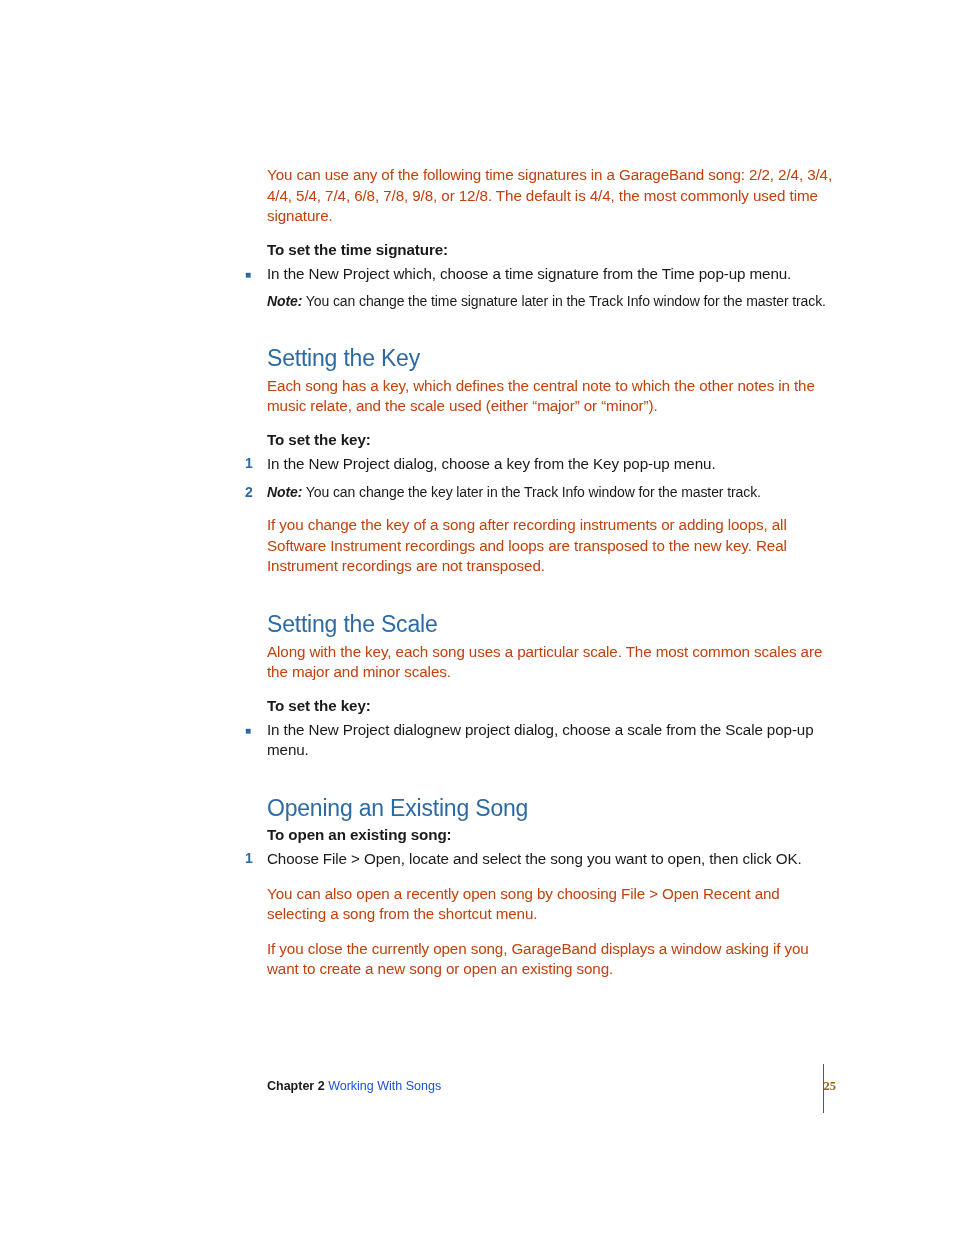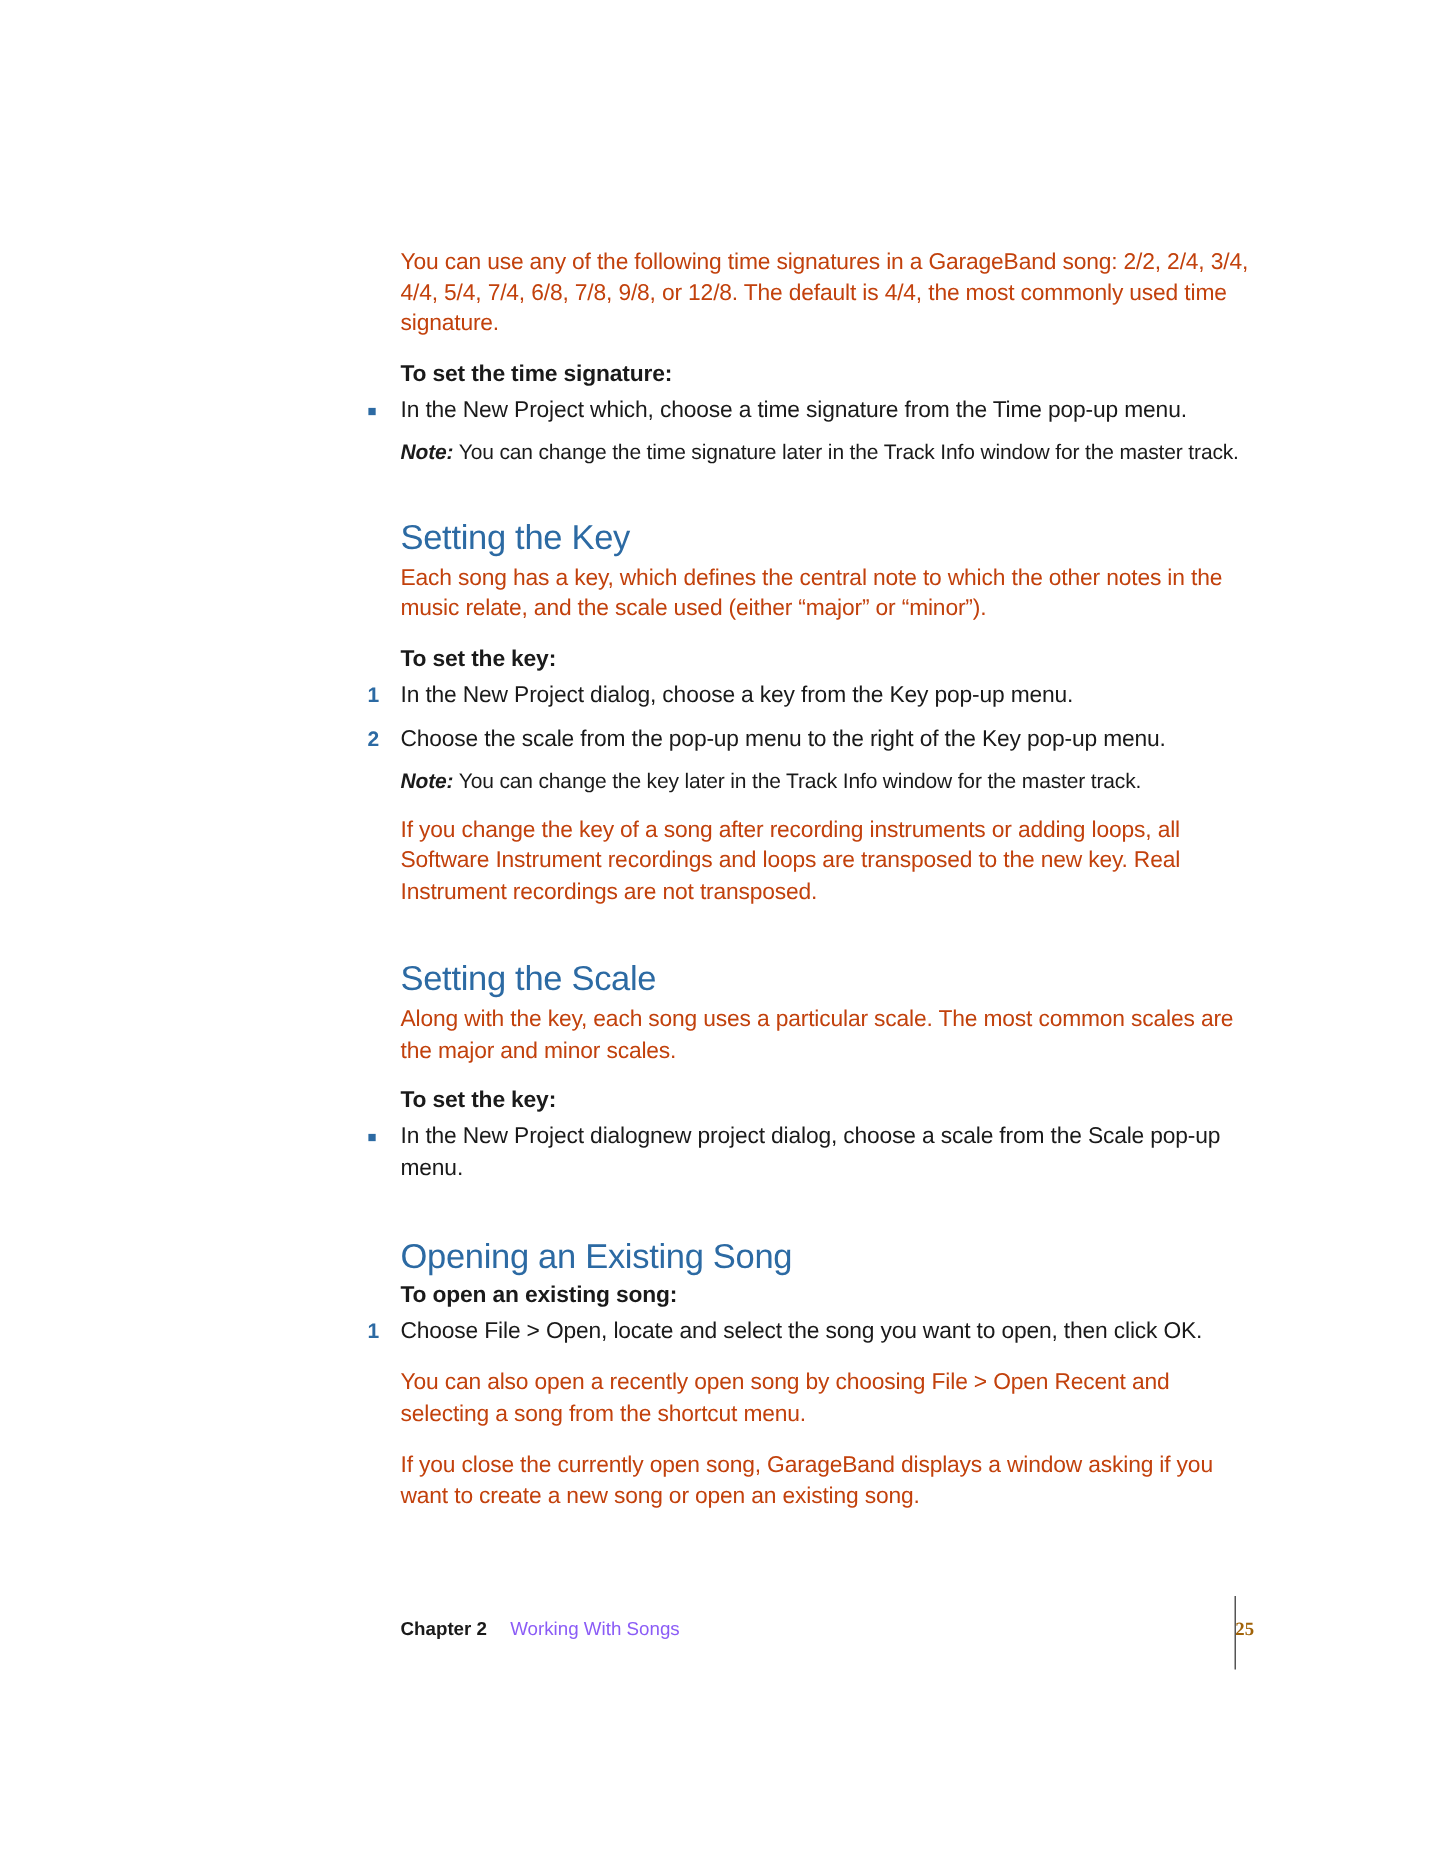--- a/index.html
+++ b/index.html
@@ -81,22 +81,21 @@
     top: 1079px;
     width: 575px;
     font-size: 12.5px;
     color: #1a1a1a;
   }
   .footer .chapter-label {
     font-weight: 600;
     margin-top: 13px;
   }
   .footer .chapter-name {
-    color: #8b5cf6;
-    margin-left: 12px;
+    color: #1d4ed8;
   }
   .footer .pagenum {
     float: right;
     font-weight: 600;
     color: #a16207;
     margin-right: 6px;
     font-family: Liberation Serif, serif;
   }
   .footer .divider {
     display: inline-block;
@@ -131,21 +130,20 @@
   <h2 class="section">Setting the Key</h2>
   <p class="p" style="margin-bottom:14px;">Each song has a key, which defines the central note to which the other notes in the music relate, and the scale used (either “major” or “minor”).</p>
   <p class="inst-title">To set the key:</p>
   <ul class="list">
     <li>
       <span class="marker num">1</span>
       <span>In the New Project dialog, choose a key from the Key pop-up menu.</span>
     </li>
     <li>
       <span class="marker num">2</span>
-      <span>Choose the scale from the pop-up menu to the right of the Key pop-up menu.</span>
       <div class="note" style="margin-top:8px;">
         <span class="note-label">Note:</span><span>  You can change the key later in the Track Info window for the master track.</span>
       </div>
     </li>
   </ul>
   <p class="p">If you change the key of a song after recording instruments or adding loops, all Software Instrument recordings and loops are transposed to the new key. Real Instrument recordings are not transposed.</p>
 
   <h2 class="section">Setting the Scale</h2>
   <p class="p">Along with the key, each song uses a particular scale. The most common scales are the major and minor scales.</p>
   <p class="inst-title">To set the key:</p>

